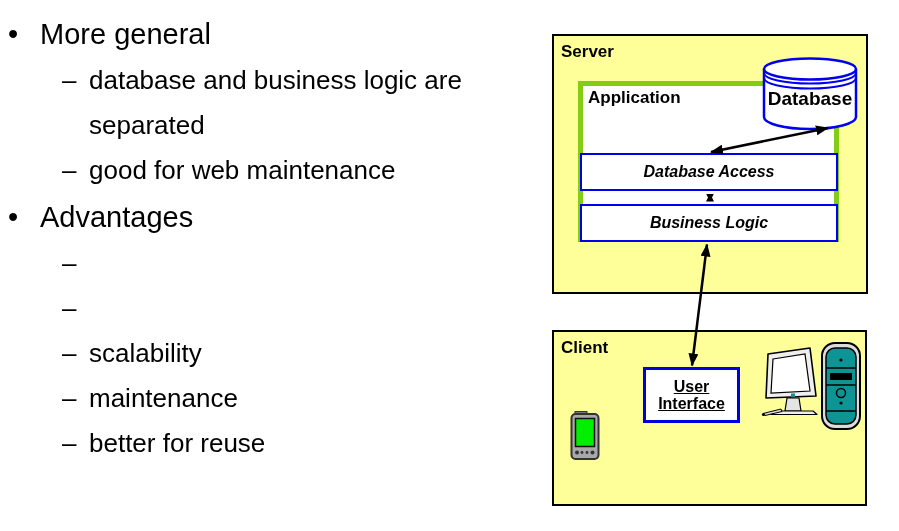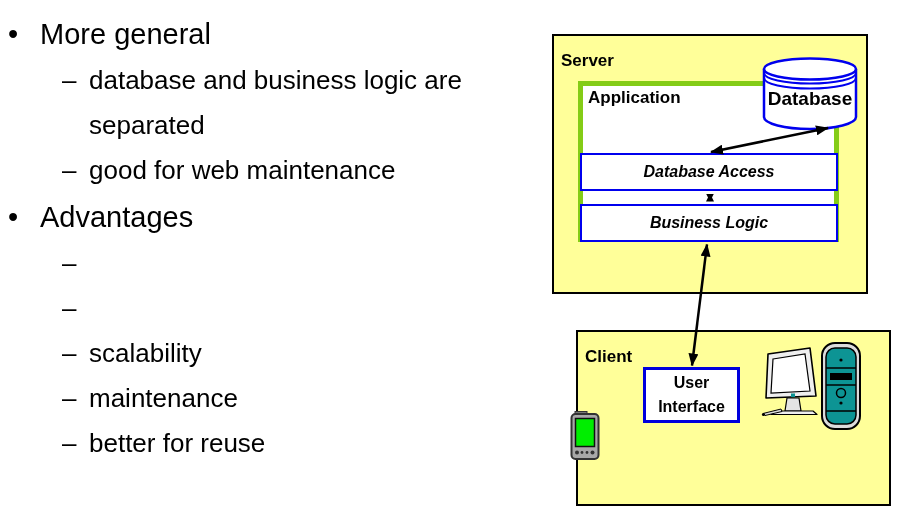--- a/index.html
+++ b/index.html
@@ -12,37 +12,37 @@
   .bullets{position:absolute;left:8px;top:10px;width:545px;}
   .li{display:flex;align-items:flex-start;}
   .lvl1{font-size:29px;line-height:48px;}
   .lvl1 .mk{flex:0 0 32px;width:32px;}
   .lvl2{font-size:26px;line-height:45px;margin-left:54px;}
   .lvl2 .mk{flex:0 0 27px;width:27px;}
   .lvl2 .tx{max-width:452px;}
   
   .panel{position:absolute;background:#FFFF99;border:2px solid #000;box-sizing:border-box;}
   #server-panel{left:552px;top:34px;width:316px;height:260px;}
-  #client-panel{left:552px;top:330px;width:315px;height:176px;margin-left:24px;}
-  .panel-label{position:absolute;left:7px;top:15px;font-weight:bold;font-size:17px;}
+  #client-panel{left:552px;top:330px;width:315px;height:176px;}
+  .panel-label{position:absolute;left:7px;top:6px;font-weight:bold;font-size:17px;}
   #application-box{position:absolute;left:578px;top:81px;width:261px;height:161px;
     background:#fff;border:5px solid #84cc16;box-sizing:border-box;}
   #application-label{position:absolute;left:5px;top:2px;font-weight:bold;font-size:17px;}
   .bar{position:absolute;left:580px;width:258px;height:38px;background:#fff;
     border:2px solid #0000EE;box-sizing:border-box;display:flex;align-items:center;
     justify-content:center;font-weight:bold;font-size:16px;font-style:italic;}
   #database-access-box{top:153px;}
   #business-logic-box{top:204px;}
   #cylinder-wrap{position:absolute;left:762px;top:56px;width:96px;height:76px;}
   #database-label{position:absolute;left:762px;top:88px;width:96px;text-align:center;
     font-weight:bold;font-size:19px;}
   #user-interface-box{position:absolute;left:643px;top:367px;width:97px;height:56px;
     background:#fff;border:3px solid #0000DD;box-sizing:border-box;display:flex;
     align-items:center;justify-content:center;text-align:center;
-    font-weight:bold;font-size:16px;line-height:24px;}
+    font-weight:bold;font-size:16px;line-height:17px;text-decoration:underline;}
   .icon{position:absolute;}
   #pda-icon{left:570px;top:411px;}
   #monitor-icon{left:761px;top:345px;}
   #tower-icon{left:820px;top:341px;}
   #arrow-layer{position:absolute;left:0;top:0;pointer-events:none;}
 </style>
 </head>
 <body>
 
 <div class="bullets">

